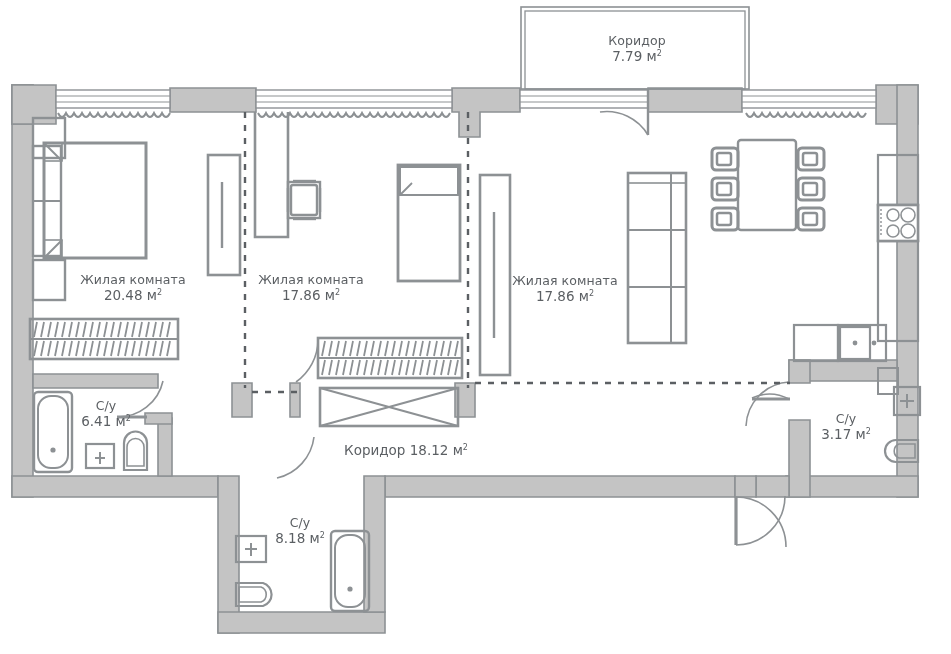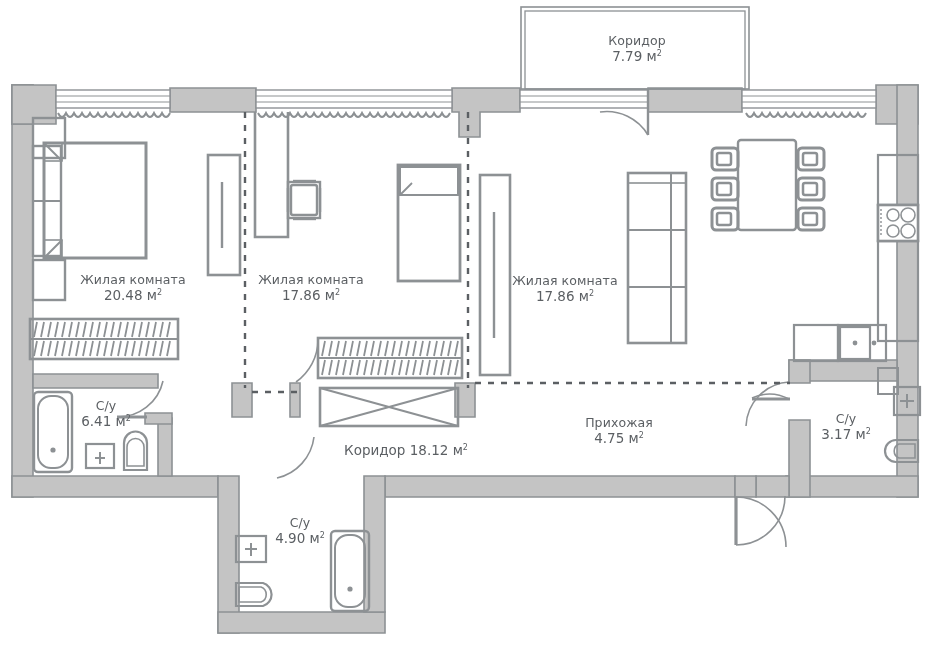--- a/index.html
+++ b/index.html
@@ -438,30 +438,26 @@
   <span class="rarea"><span>7.79 м</span><span class="sup">2</span></span>
 </div>
 
 <div class="roomlabel" style="left:66px;top:398px;width:80px;">
   <span class="rname">С/у</span>
   <span class="rarea"><span>6.41 м</span><span class="sup">2</span></span>
 </div>
 
 <div class="roomlabel" style="left:260px;top:515px;width:80px;">
   <span class="rname">С/у</span>
-  <span class="rarea"><span>4.90 м</span><span class="sup">2</span></span>
+  <span class="rarea"><span>8.18 м</span><span class="sup">2</span></span>
 </div>
 
 <div class="roomlabel" style="left:806px;top:411px;width:80px;">
   <span class="rname">С/у</span>
   <span class="rarea"><span>3.17 м</span><span class="sup">2</span></span>
 </div>
 
-<div class="roomlabel" style="left:559px;top:415px;width:120px;">
-  <span class="rname">Прихожая</span>
-  <span class="rarea"><span>4.75 м</span><span class="sup">2</span></span>
-</div>
 
 <div class="roomlabel inline" style="left:331px;top:440px;width:150px;">
   <span class="rarea"><span>Коридор</span> <span>18.12 м</span><span class="sup">2</span></span>
 </div>
 
 </div>
 
 </body></html>

